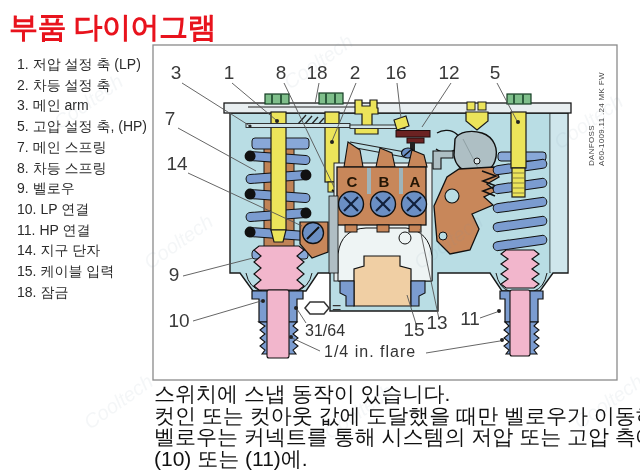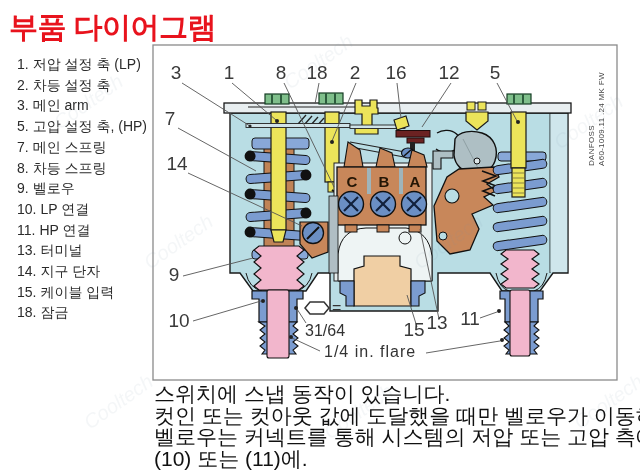--- a/index.html
+++ b/index.html
@@ -34,21 +34,20 @@
 <ol class="parts">
   <li><span class="num">1.</span><span>저압 설정 축 (LP)</span></li>
   <li><span class="num">2.</span><span>차등 설정 축</span></li>
   <li><span class="num">3.</span><span>메인 arm</span></li>
   <li><span class="num">5.</span><span>고압 설정 축, (HP)</span></li>
   <li><span class="num">7.</span><span>메인 스프링</span></li>
   <li><span class="num">8.</span><span>차등 스프링</span></li>
   <li><span class="num">9.</span><span>벨로우</span></li>
   <li><span class="num">10.</span><span>LP 연결</span></li>
   <li><span class="num">11.</span><span>HP 연결</span></li>
-  <li><span class="num">13.</span><span>터미널</span></li>
   <li><span class="num">14.</span><span>지구 단자</span></li>
   <li><span class="num">15.</span><span>케이블 입력</span></li>
   <li><span class="num">18.</span><span>잠금</span></li>
 </ol>
 
 <svg class="diagram" width="640" height="474" viewBox="0 0 640 474">
 
   <rect x="153" y="45" width="464" height="335" fill="#ffffff" stroke="#8a8a8a" stroke-width="1.3"></rect>
 
   <g>

